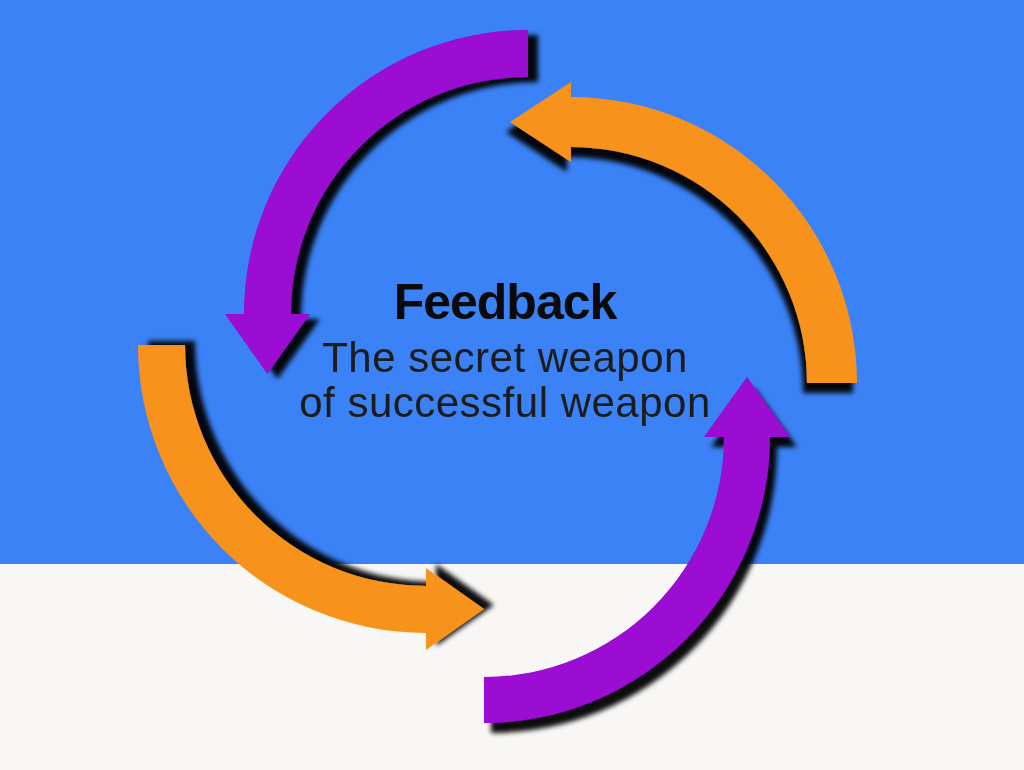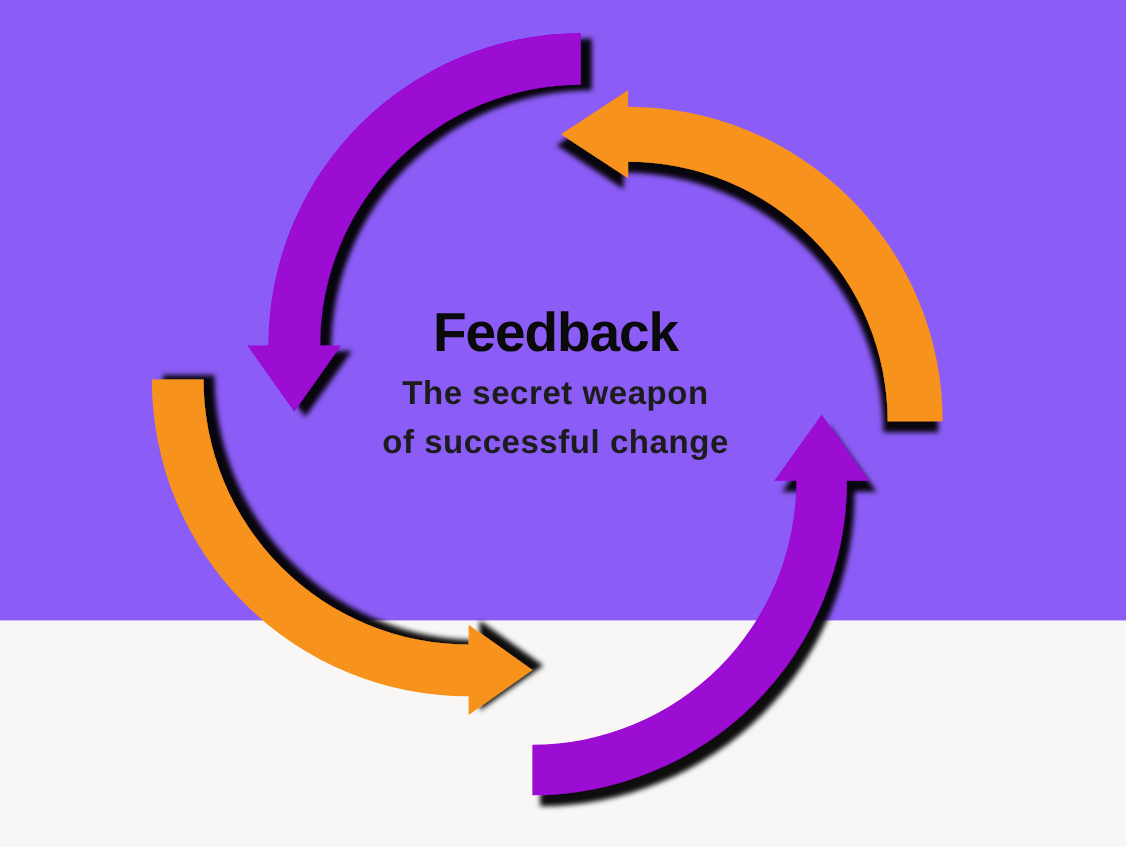--- a/index.html
+++ b/index.html
@@ -8,21 +8,21 @@
     width: 1024px;
     height: 770px;
     overflow: hidden;
     background: #F8F7F6;
     font-family: "Liberation Sans", "DejaVu Sans", sans-serif;
   }
   .canvas {
     position: relative;
     width: 1024px;
     height: 564px;
-    background: #8b5cf6;
+    background: #3b82f6;
   }
   .cycle-svg {
     position: absolute;
     left: 0;
     top: 0;
     width: 1024px;
     height: 770px;
   }
   .text-block {
     position: absolute;
@@ -35,22 +35,22 @@
     font-size: 50px;
     font-weight: 800;
     line-height: 53px;
     letter-spacing: -1px;
     color: #0A0A0A;
   }
   .subtitle-block {
     margin-top: 6px;
   }
   .subtitle-line {
-    font-size: 30px;
-    font-weight: 700;
+    font-size: 42px;
+    font-weight: 400;
     line-height: 45px;
     letter-spacing: 0.5px;
     color: #1C1C1C;
   }
 </style>
 </head>
 <body>
 
 <div class="canvas">
 
@@ -92,17 +92,17 @@
              A 286 286 0 0 0 770 437
              L 790 437 L 747 377 L 704 437 L 724 437
              A 240 240 0 0 1 484 677
              Z" fill="#9B07D3"></path>
   </svg>
 
   <div class="text-block">
     <div class="title-line">Feedback</div>
     <div class="subtitle-block">
       <div class="subtitle-line">The secret weapon</div>
-      <div class="subtitle-line">of successful change</div>
+      <div class="subtitle-line">of successful weapon</div>
     </div>
   </div>
 
 </div>
 
 </body></html>

